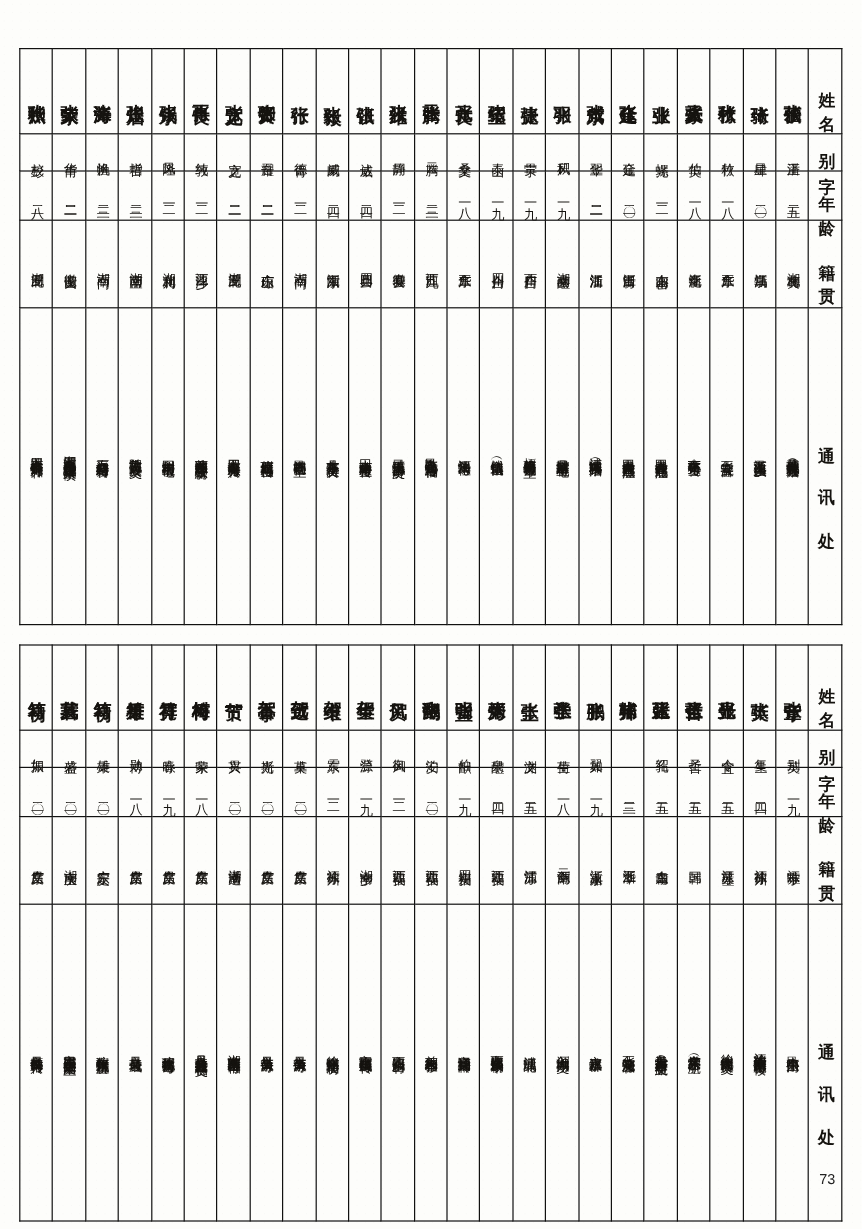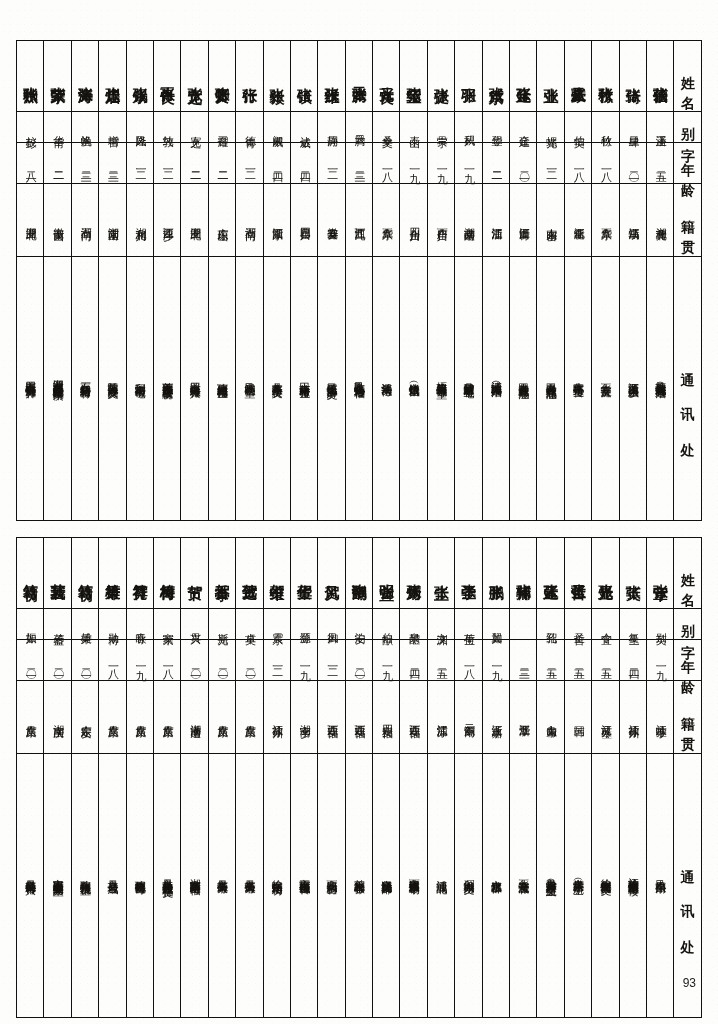--- a/index.html
+++ b/index.html
@@ -912,14 +912,14 @@
             </td>
           <td class="hdr-addr">
               <div class="v">通 讯 处</div>
             </td>
         </tr>
       </tbody>
     </table>
 
   </div>
 
-  <div class="page-number">93</div>
+  <div class="page-number">73</div>
 </div>
 
 </body></html>

